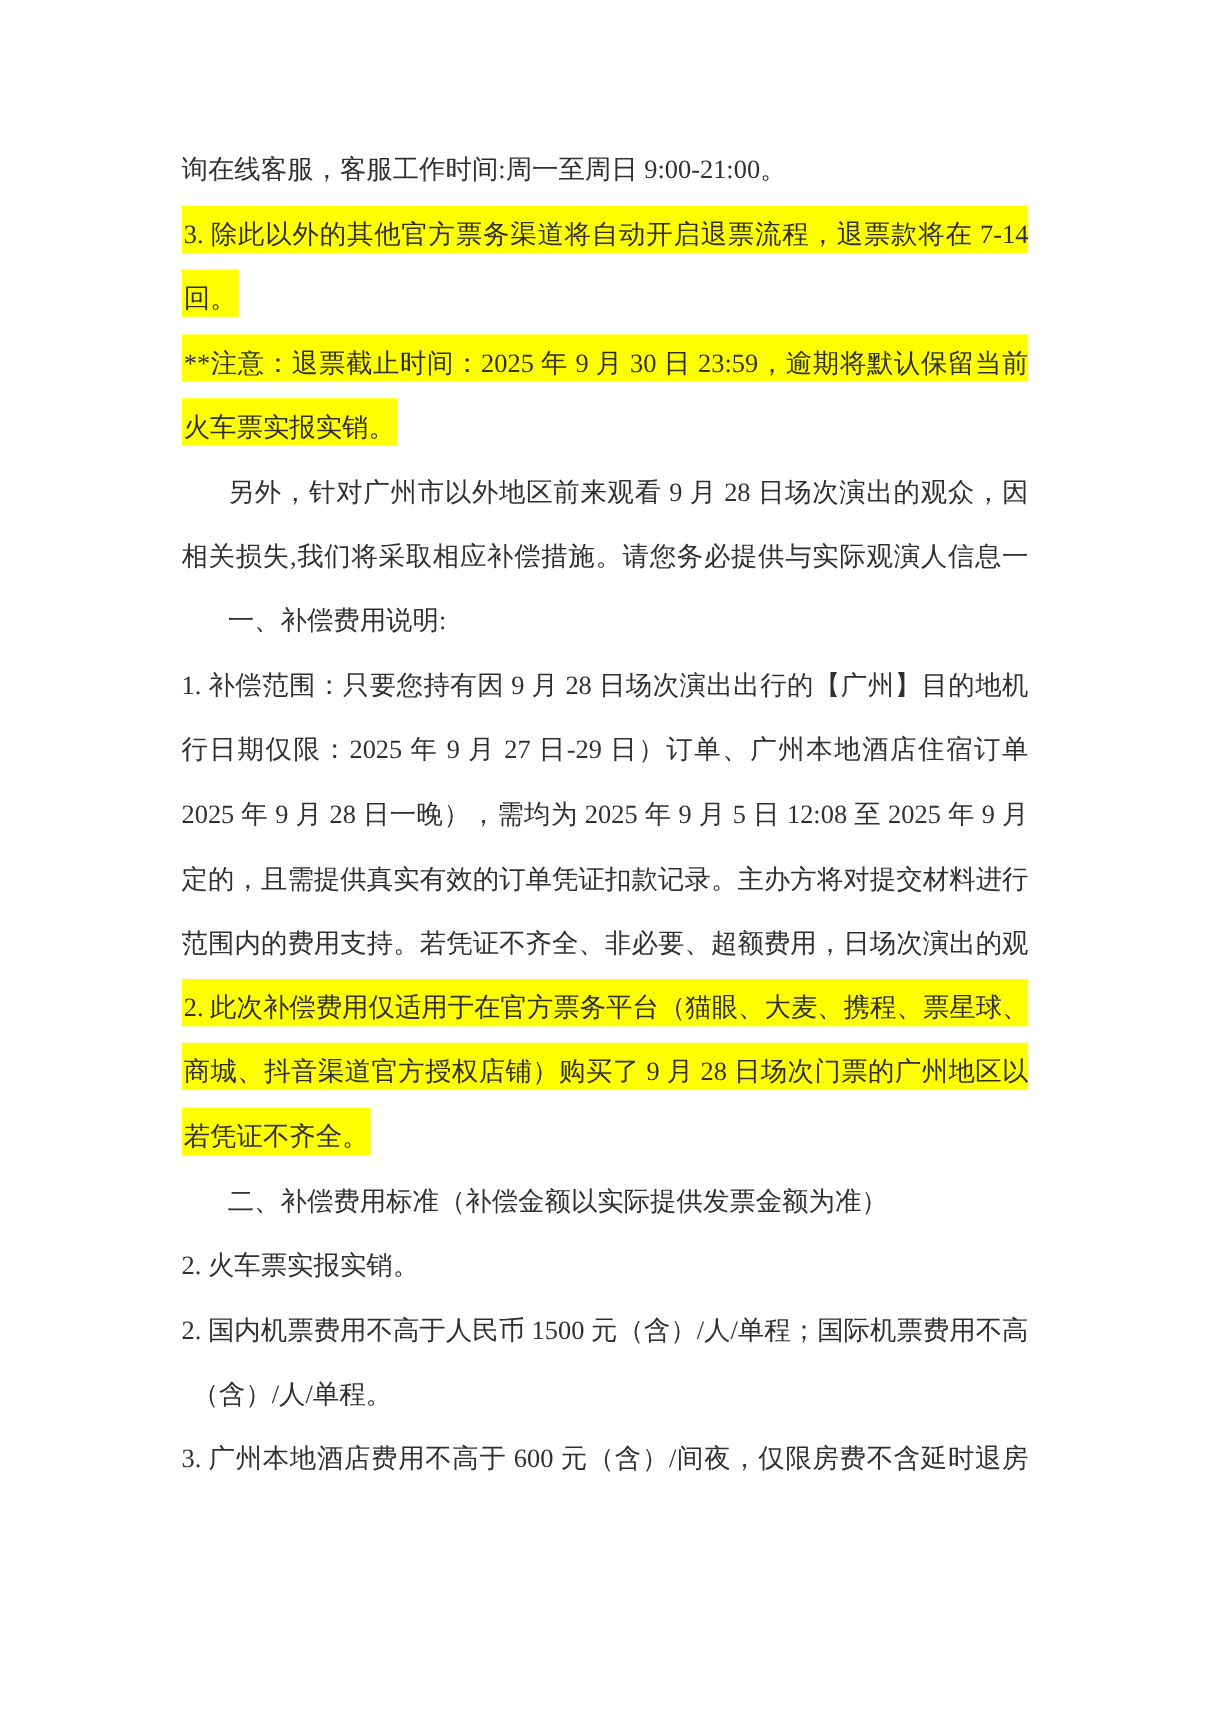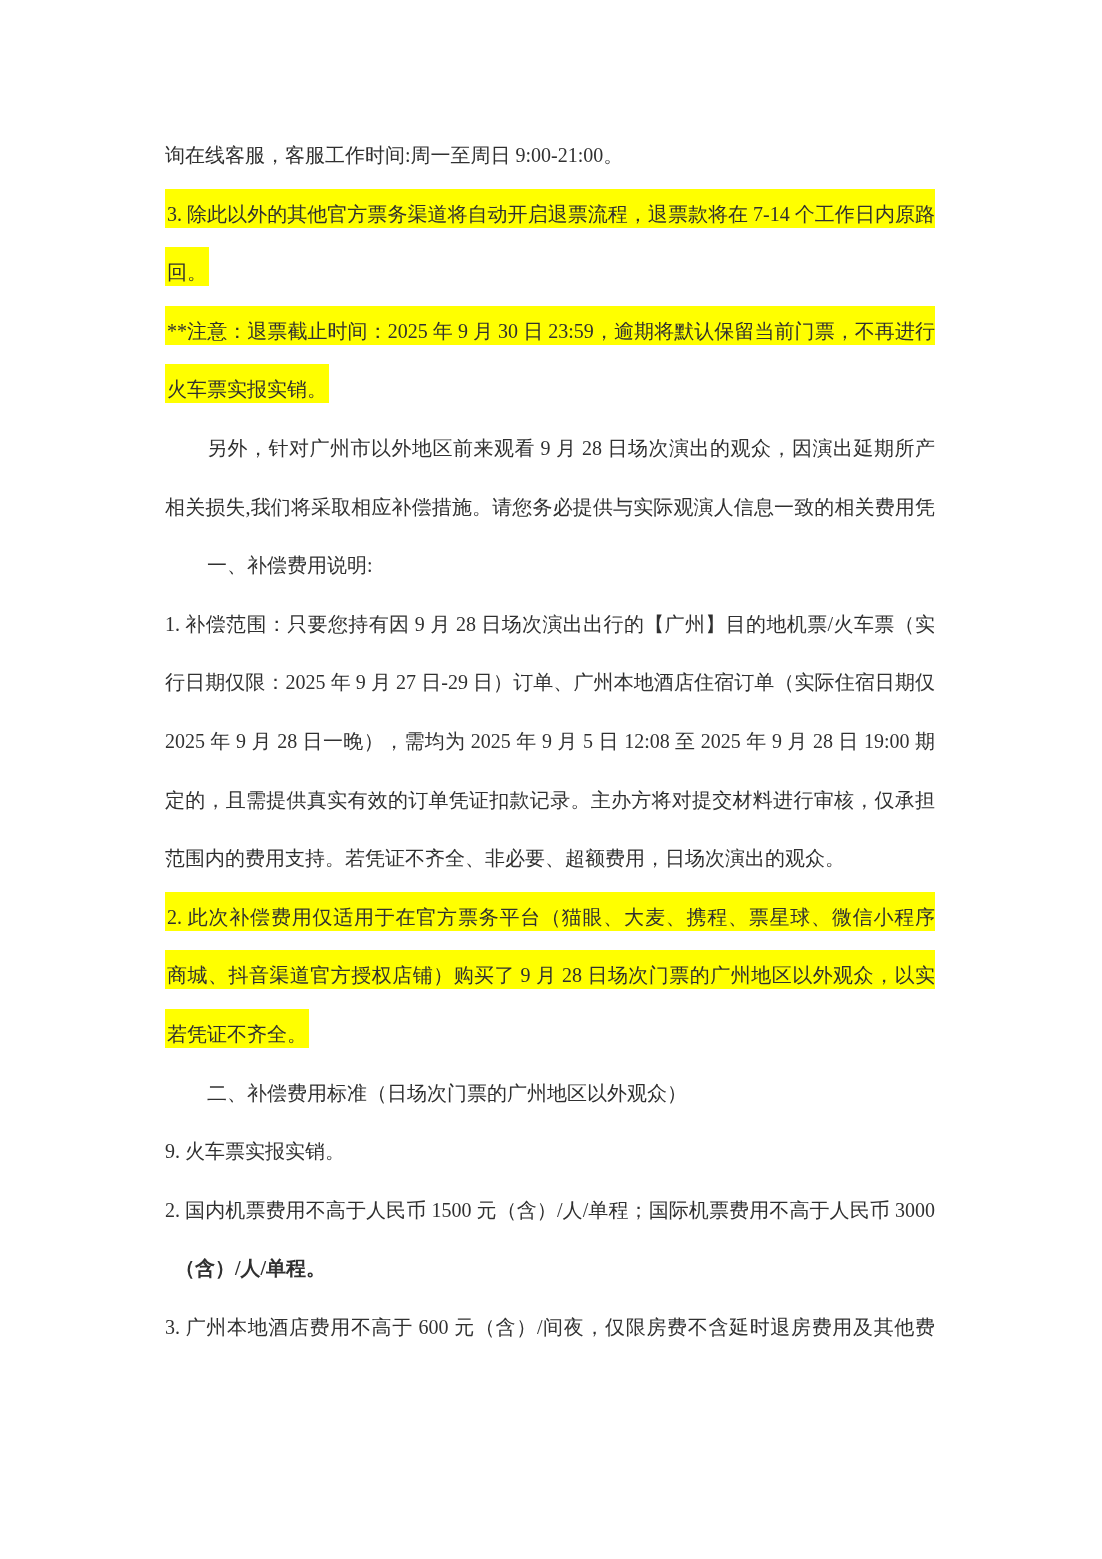--- a/index.html
+++ b/index.html
@@ -23,21 +23,21 @@
     position: absolute;
     top: 126px;
     left: 165px;
     width: 770px;
   }
   .para {
     margin: 0;
     padding: 0;
   }
   .line {
-    font-size: 20px;
+    font-size: 24px;
     line-height: 58.6px;
     height: 58.6px;
     color: var(--text);
     text-align: justify;
     text-align-last: left;
     overflow: hidden;
     white-space: normal;
   }
   .line.fill {
     text-align-last: justify;
@@ -75,25 +75,25 @@
       <div class="line fill">2025 年 9 月 28 日一晚），需均为 2025 年 9 月 5 日 12:08 至 2025 年 9 月 28 日 19:00 期间预</div>
       <div class="line fill">定的，且需提供真实有效的订单凭证扣款记录。主办方将对提交材料进行审核，仅承担合理</div>
       <div class="line">范围内的费用支持。若凭证不齐全、非必要、超额费用，日场次演出的观众。</div>
     </div>
     <div class="para">
       <div class="line fill"><span class="hl-span">2. 此次补偿费用仅适用于在官方票务平台（猫眼、大麦、携程、票星球、微信小程序 Lovelive</span></div>
       <div class="line fill"><span class="hl-span">商城、抖音渠道官方授权店铺）购买了 9 月 28 日场次门票的广州地区以外观众，以实报实</span></div>
       <div class="line"><span class="hl-span">若凭证不齐全。</span></div>
     </div>
     <div class="para">
-      <div class="line" style="text-indent: 42px;">二、补偿费用标准（日场次门票的广州地区以外观众）</div>
+      <div class="line" style="text-indent: 42px;">二、补偿费用标准（补偿金额以实际提供发票金额为准）</div>
     </div>
     <div class="para">
-      <div class="line">9. 火车票实报实销。</div>
+      <div class="line">2. 火车票实报实销。</div>
     </div>
     <div class="para">
       <div class="line fill">2. 国内机票费用不高于人民币 1500 元（含）/人/单程；国际机票费用不高于人民币 3000 元</div>
-      <div class="line" style="text-indent: 10px; font-weight: bold;">（含）/人/单程。</div>
+      <div class="line" style="text-indent: 10px;">（含）/人/单程。</div>
     </div>
     <div class="para">
       <div class="line">3. 广州本地酒店费用不高于 600 元（含）/间夜，仅限房费不含延时退房费用及其他费用。</div>
     </div>
   </div>
 
 </body></html>

